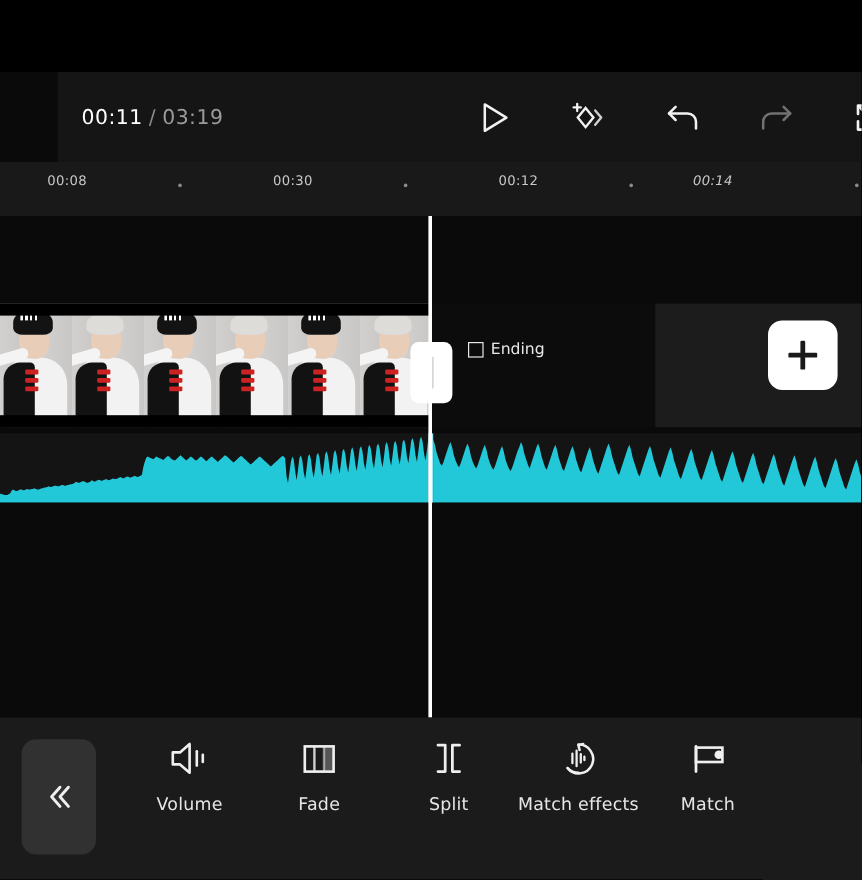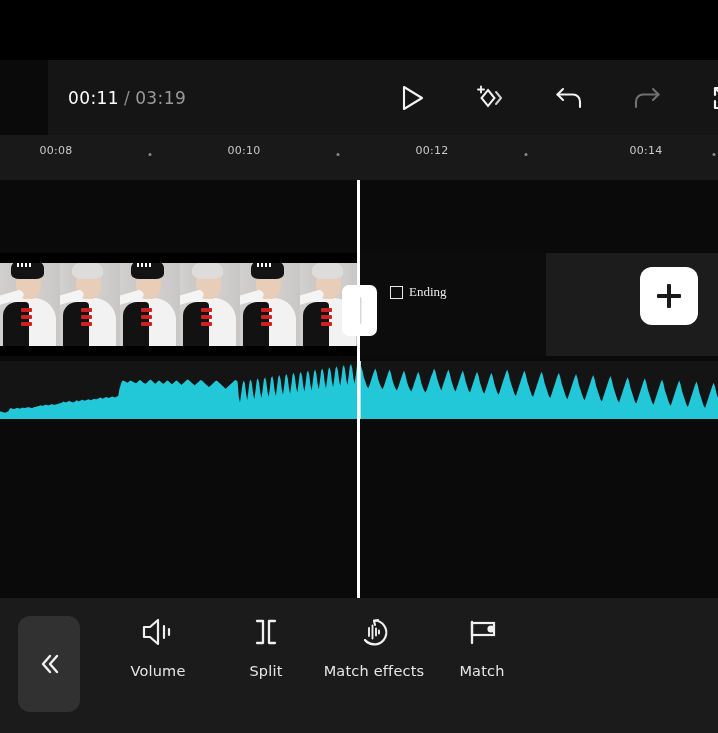--- a/index.html
+++ b/index.html
@@ -56,21 +56,21 @@
   }
 
   
   .timeline {
     position:absolute; left:0; top:180px; width:718px; height:418px;
     background:#0a0a0a; overflow:hidden;
   }
 
   
   .video-track {
-    position:absolute; left:0; top:73px; width:616px; height:103px;font-family:Liberation Serif, serif;
+    position:absolute; left:0; top:73px; width:616px; height:103px;
   }
   .thumbs {
     position:absolute; left:0; top:0; width:359px; height:103px;
     overflow:hidden; background:#111;
   }
   .thumb {
     position:absolute; top:0; width:60px; height:103px;
     overflow:hidden;
   }
   .thumb-inner { position:absolute; inset:0; background:#c8c6c4; }
@@ -253,23 +253,23 @@
           <path d="M24 11 V4 H17" fill="none" stroke="#f2f2f2" stroke-width="2.2" stroke-linecap="round" stroke-linejoin="round"></path>
           <path d="M4 17 V24 H11" fill="none" stroke="#f2f2f2" stroke-width="2.2" stroke-linecap="round" stroke-linejoin="round"></path>
           <path d="M5.5 5.5 L11.5 11.5 M22.5 22.5 L16.5 16.5" stroke="#f2f2f2" stroke-width="2.2" stroke-linecap="round"></path>
         </svg>
       </button>
     </div>
   </div>
 
   <div class="ruler" id="ruler">
       <div class="tick-label" style="left: 56px;">00:08</div>
-      <div class="tick-label" style="left: 244px;">00:10</div>
+      <div class="tick-label" style="left: 244px;">00:30</div>
       <div class="tick-label" style="left: 432px;">00:12</div>
-      <div class="tick-label" style="left: 646px;">00:14</div>
+      <div class="tick-label" style="left: 594px; font-style: italic;">00:14</div>
       <div class="tick-dot" style="left: 150px;"></div>
       <div class="tick-dot" style="left: 338px;"></div>
       <div class="tick-dot" style="left: 526px;"></div>
       <div class="tick-dot" style="left: 714px;"></div>
     </div>
 
   <div class="timeline">
 
     <div class="video-track">
       <div class="thumbs" id="thumbs">
@@ -383,20 +383,31 @@
         <span class="tool-ico">
           <svg width="40" height="34" viewBox="0 0 40 34">
             <path d="M6 12 H12 L20 5 V29 L12 22 H6 Z" fill="none" stroke="#efefef" stroke-width="2.2" stroke-linejoin="round"></path>
             <path d="M26 11 V23" stroke="#efefef" stroke-width="2.2" stroke-linecap="round"></path>
             <path d="M31 14 V20" stroke="#efefef" stroke-width="2.2" stroke-linecap="round"></path>
           </svg>
         </span>
         <span class="tool-lbl">Volume</span>
       </div>
 
+      <div class="tool">
+        <span class="tool-ico">
+          <svg width="40" height="34" viewBox="0 0 40 34">
+            <rect x="8" y="7" width="24" height="21" fill="none" stroke="#efefef" stroke-width="2.2"></rect>
+            <path d="M16 7 V28" stroke="#efefef" stroke-width="2" opacity="0.85"></path>
+            <path d="M24 7 V28" stroke="#efefef" stroke-width="2" opacity="0.55"></path>
+            <rect x="24" y="8" width="7.5" height="19" fill="#efefef" opacity="0.28"></rect>
+          </svg>
+        </span>
+        <span class="tool-lbl">Fade</span>
+      </div>
 
       <div class="tool">
         <span class="tool-ico">
           <svg width="40" height="34" viewBox="0 0 40 34">
             <path d="M11 6 H17 V28 H11" fill="none" stroke="#efefef" stroke-width="2.3" stroke-linecap="round" stroke-linejoin="round"></path>
             <path d="M29 6 H23 V28 H29" fill="none" stroke="#efefef" stroke-width="2.3" stroke-linecap="round" stroke-linejoin="round"></path>
           </svg>
         </span>
         <span class="tool-lbl">Split</span>
       </div>

